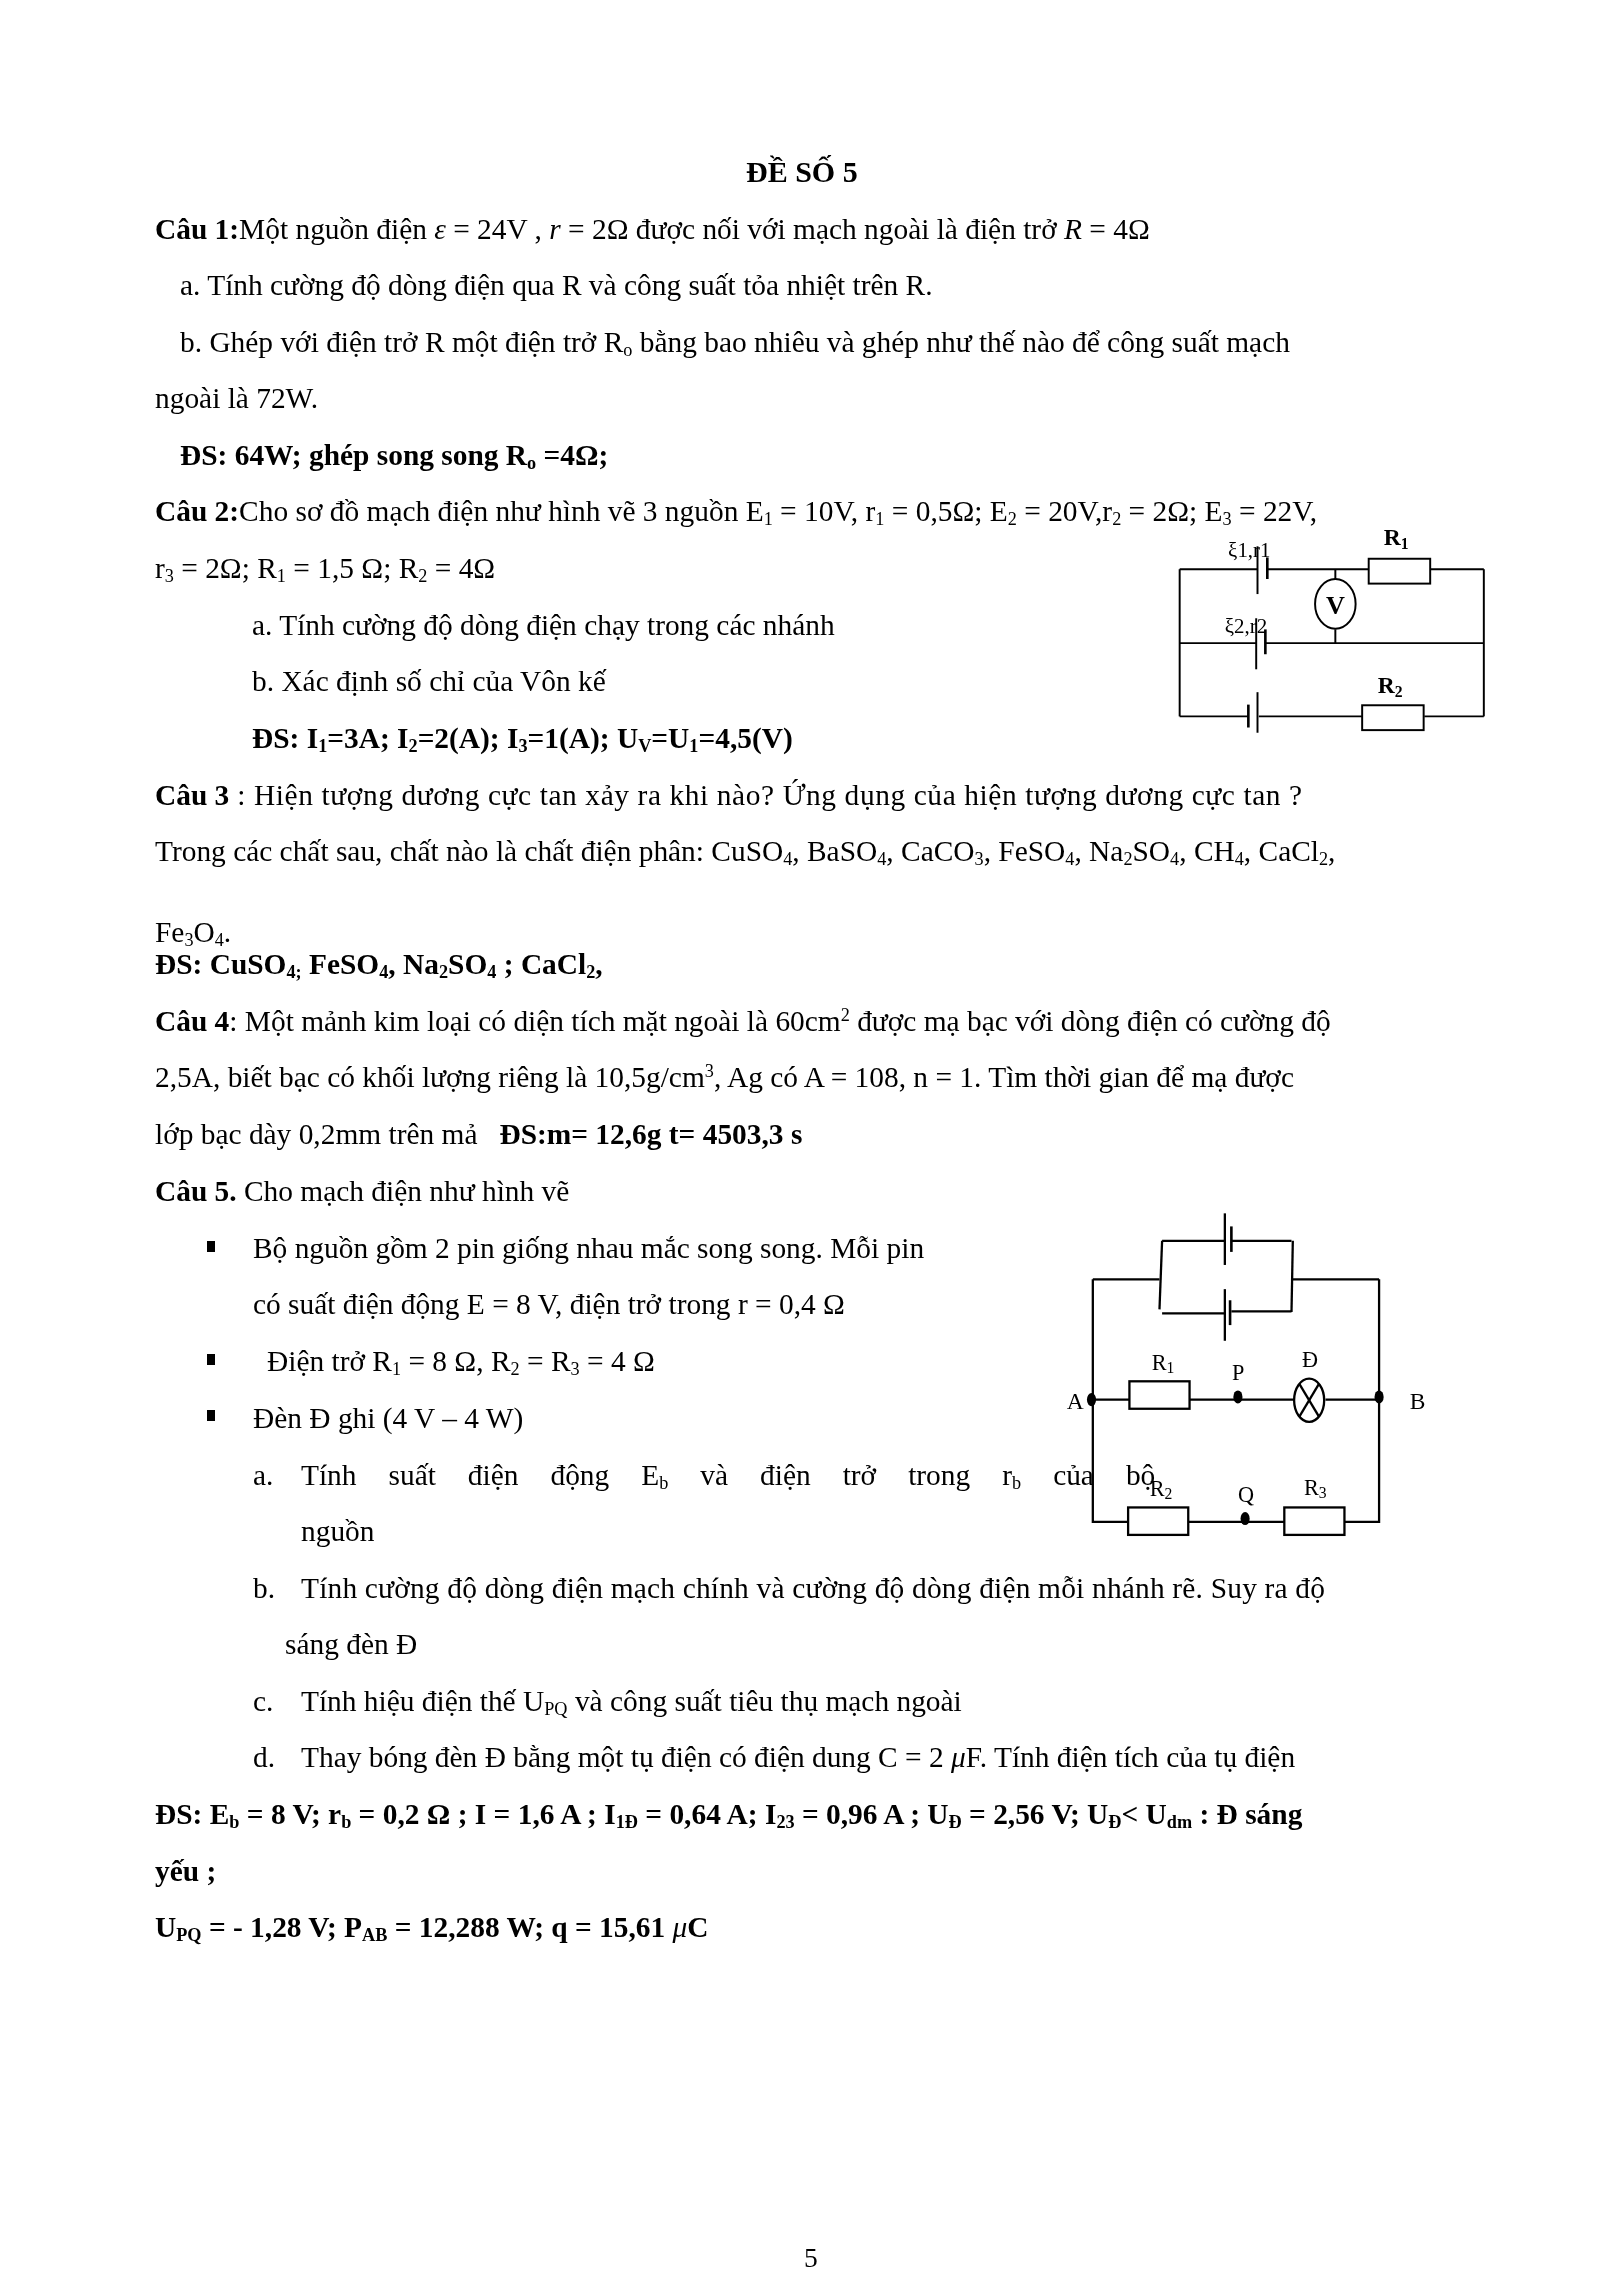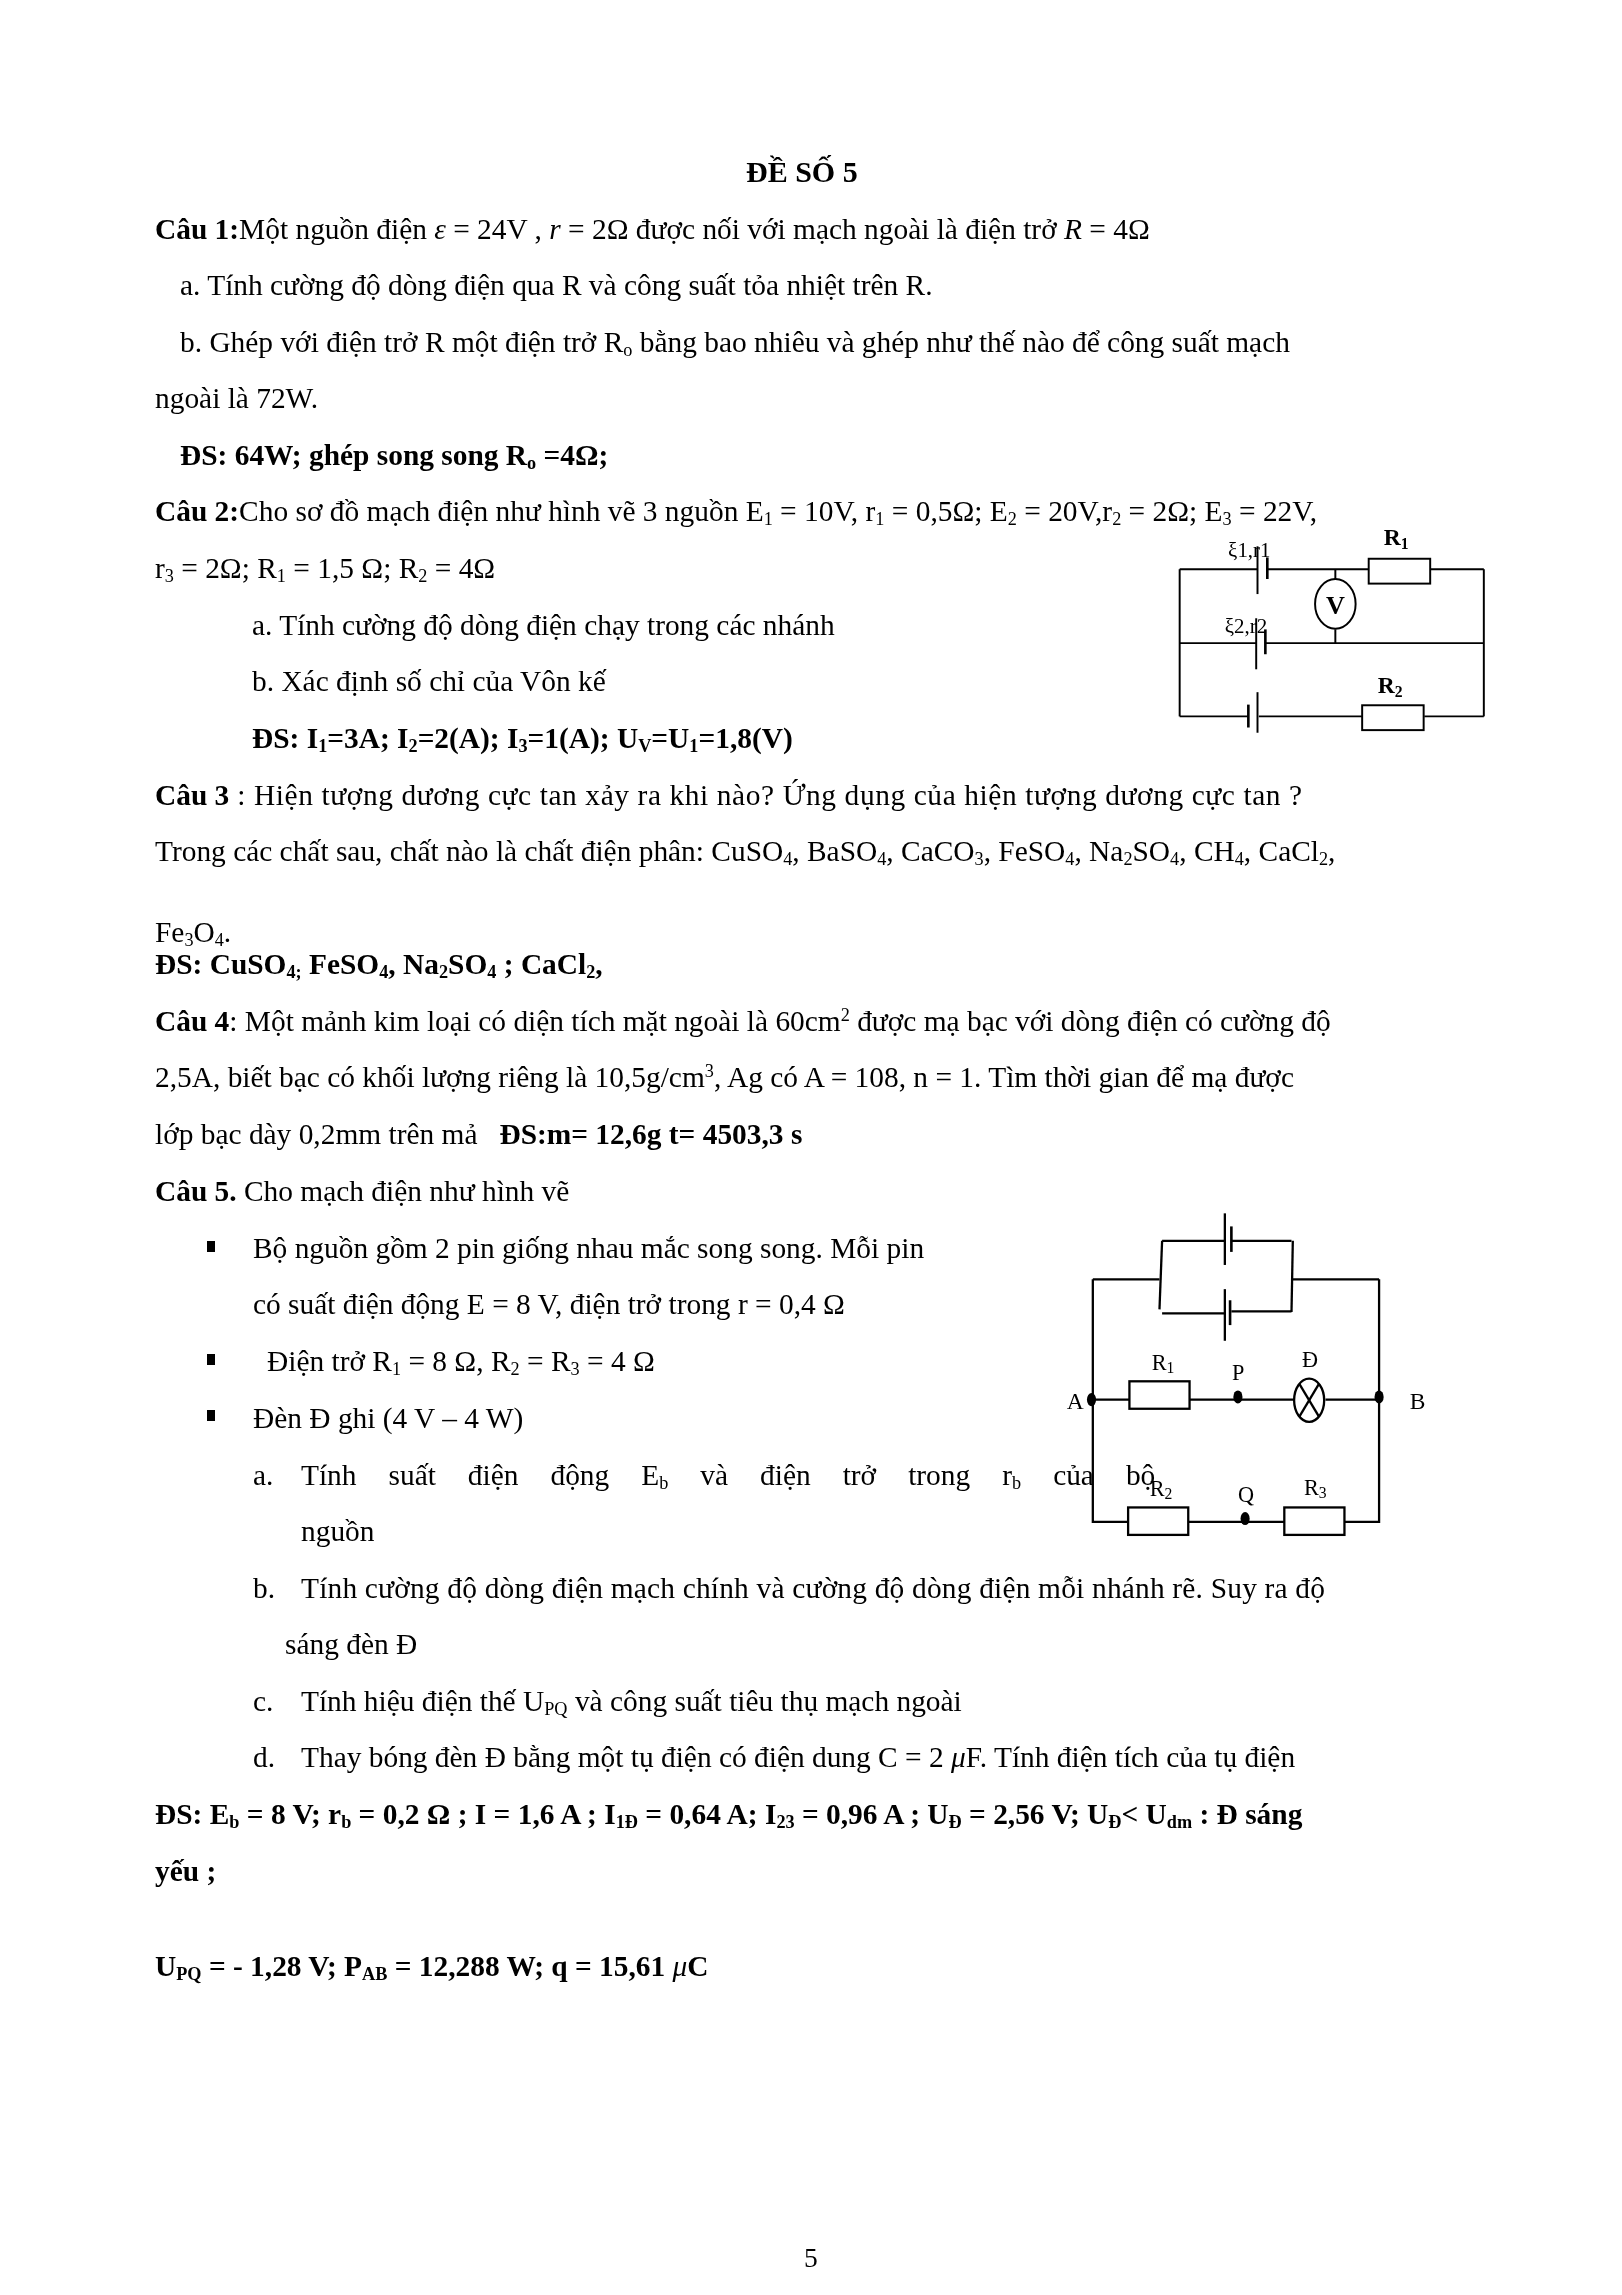--- a/index.html
+++ b/index.html
@@ -33,21 +33,21 @@
 
 <div class="ln" style="left:155px; top:497px;">
   <span class="b">Câu 2:</span><span>Cho sơ đồ mạch điện như hình vẽ 3 nguồn E</span><sub>1</sub><span> = 10V, r</span><sub>1</sub><span> = 0,5Ω; E</span><sub>2</sub><span>  = 20V,r</span><sub>2</sub><span> = 2Ω; E</span><sub>3</sub><span> = 22V,</span>
 </div>
 <div class="ln" style="left:155px; top:554px;">
   <span>r</span><sub>3</sub><span> = 2Ω; R</span><sub>1</sub><span> = 1,5 Ω; R</span><sub>2</sub><span> = 4Ω</span>
 </div>
 <div class="ln" style="left:252px; top:611px;">a. Tính cường độ dòng điện chạy trong các nhánh</div>
 <div class="ln" style="left:252px; top:667px;">b. Xác định số chỉ của Vôn kế</div>
 <div class="ln b" style="left:252px; top:724px;">
-  <span>ĐS:  I</span><sub>1</sub><span>=3A;  I</span><sub>2</sub><span>=2(A);  I</span><sub>3</sub><span>=1(A);  U</span><sub>V</sub><span>=U</span><sub>1</sub><span>=1,8(V)</span>
+  <span>ĐS:  I</span><sub>1</sub><span>=3A;  I</span><sub>2</sub><span>=2(A);  I</span><sub>3</sub><span>=1(A);  U</span><sub>V</sub><span>=U</span><sub>1</sub><span>=4,5(V)</span>
 </div>
 
 <svg style="position:absolute; left:1145px; top:484px;font-size:45px" width="399" height="262" viewBox="0 0 610 400">
   <g stroke="#000" stroke-width="3" fill="none">
 
     <line x1="53" y1="130" x2="53" y2="355"></line>
 
     <line x1="518" y1="130" x2="518" y2="355"></line>
 
     <line x1="53" y1="130" x2="172" y2="130"></line>
@@ -160,21 +160,21 @@
 
 <div class="ln" style="left:253px; top:1743px;">d.</div>
 <div class="ln" style="left:301px; top:1743px;">
   <span>Thay bóng đèn Đ bằng một tụ điện có điện dung C = 2 </span><i class="m">μ</i><span>F. Tính điện tích của tụ điện</span>
 </div>
 
 <div class="ln b" style="left:155px; top:1800px;">
   <span>ĐS: E</span><sub>b</sub><span>  = 8 V; r</span><sub>b</sub><span> = 0,2 Ω ; I = 1,6 A ; I</span><sub>1Đ</sub><span> = 0,64 A; I</span><sub>23</sub><span> = 0,96 A ; U</span><sub>Đ</sub><span> = 2,56 V; U</span><sub>Đ</sub><span>&lt; U</span><sub>dm</sub><span> : Đ sáng</span>
 </div>
 <div class="ln b" style="left:155px; top:1857px;">yếu ;</div>
-<div class="ln b" style="left:155px; top:1913px;margin-top:39px;">
+<div class="ln b" style="left:155px; top:1913px;">
   <span>U</span><sub>PQ</sub><span> = - 1,28 V;   P</span><sub>AB</sub><span> = 12,288 W;  q = 15,61 </span><i class="m" style="font-weight:normal;">μ</i><span>C</span>
 </div>
 
 <svg style="position:absolute; left:1047px; top:1197px;font-size:45px" width="523" height="366" viewBox="0 0 800 560">
   <g stroke="#000" stroke-width="3.5" fill="none">
 
     <line x1="70" y1="126" x2="172" y2="126"></line>
     <line x1="376" y1="126" x2="508" y2="126"></line>
     <polyline points="70,126 70,497 125,497"></polyline>
     <polyline points="508,126 508,497 455,497"></polyline>

